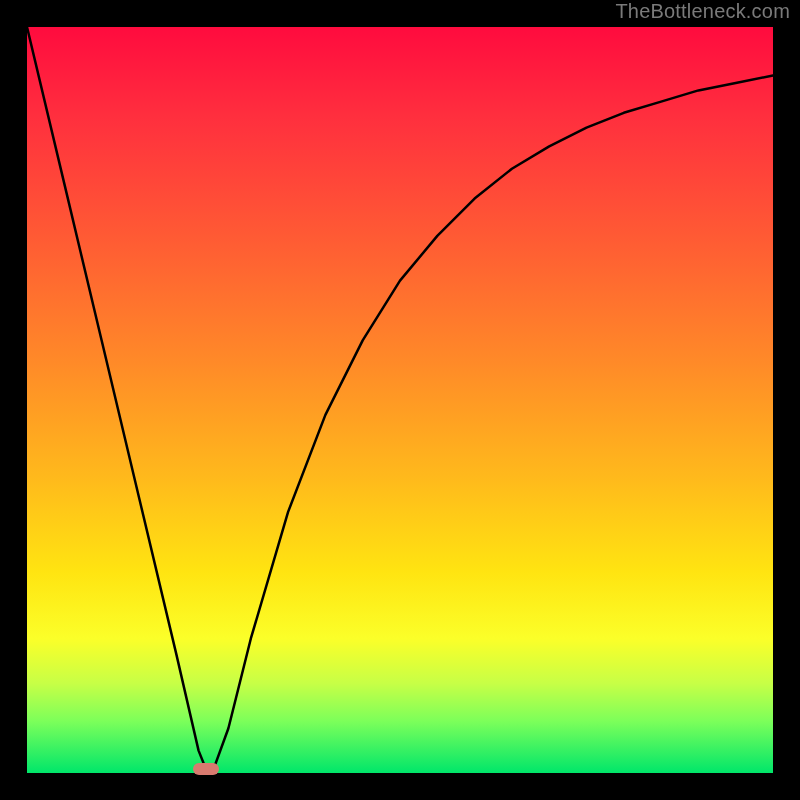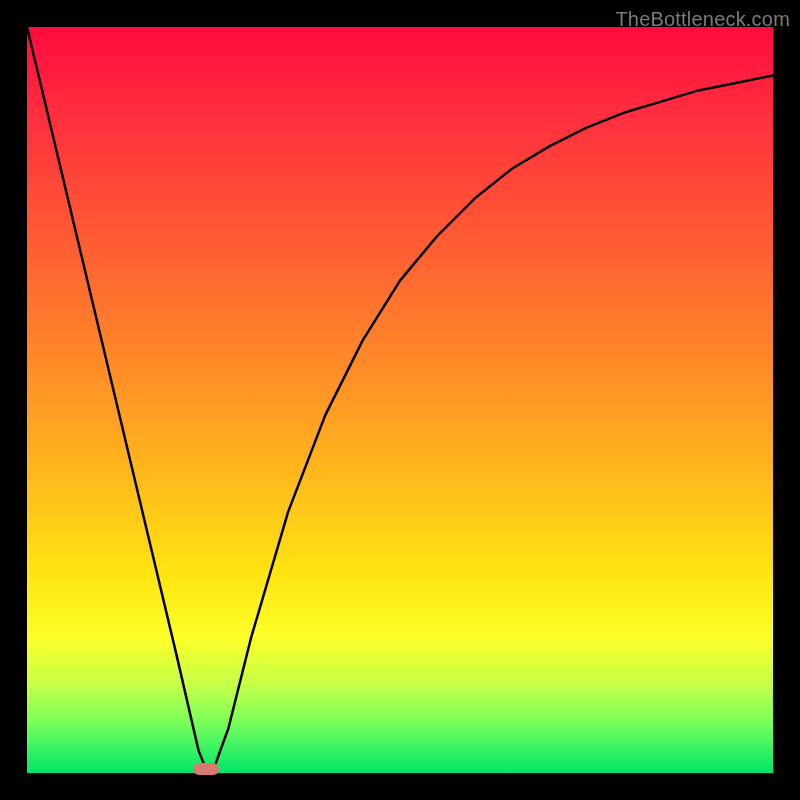--- a/index.html
+++ b/index.html
@@ -33,21 +33,21 @@
       #ffb81c 60%,
       #ffe411 73%,
       #fbff29 82%,
       #c7ff46 88%,
       #7dff5a 93%,
       #00e66a 100%
     );
   }
   .watermark {
     position: absolute;
-    top: 8px;
+    top: 0px;
     right: 10px;
     color: #7a7a7a;
     font-size: 20px;
     font-weight: 500;
     letter-spacing: 0.2px;
     user-select: none;
   }
   svg.curve {
     position: absolute;
     left: 0;

